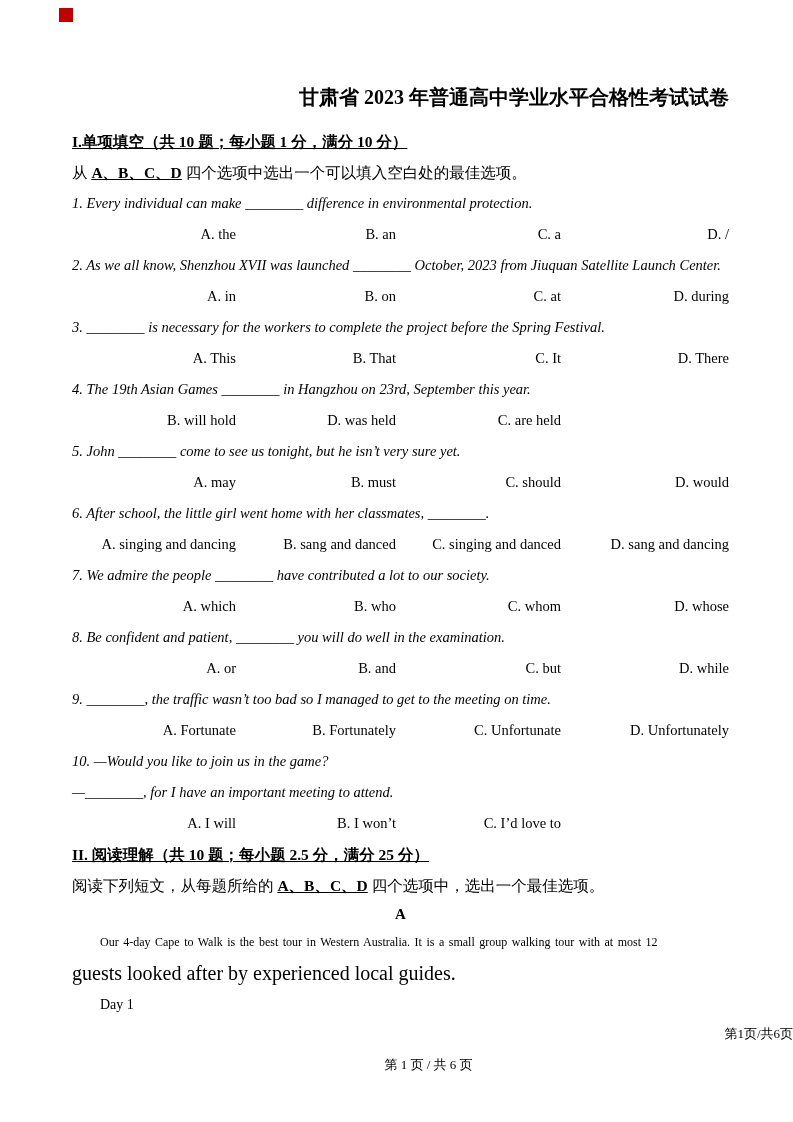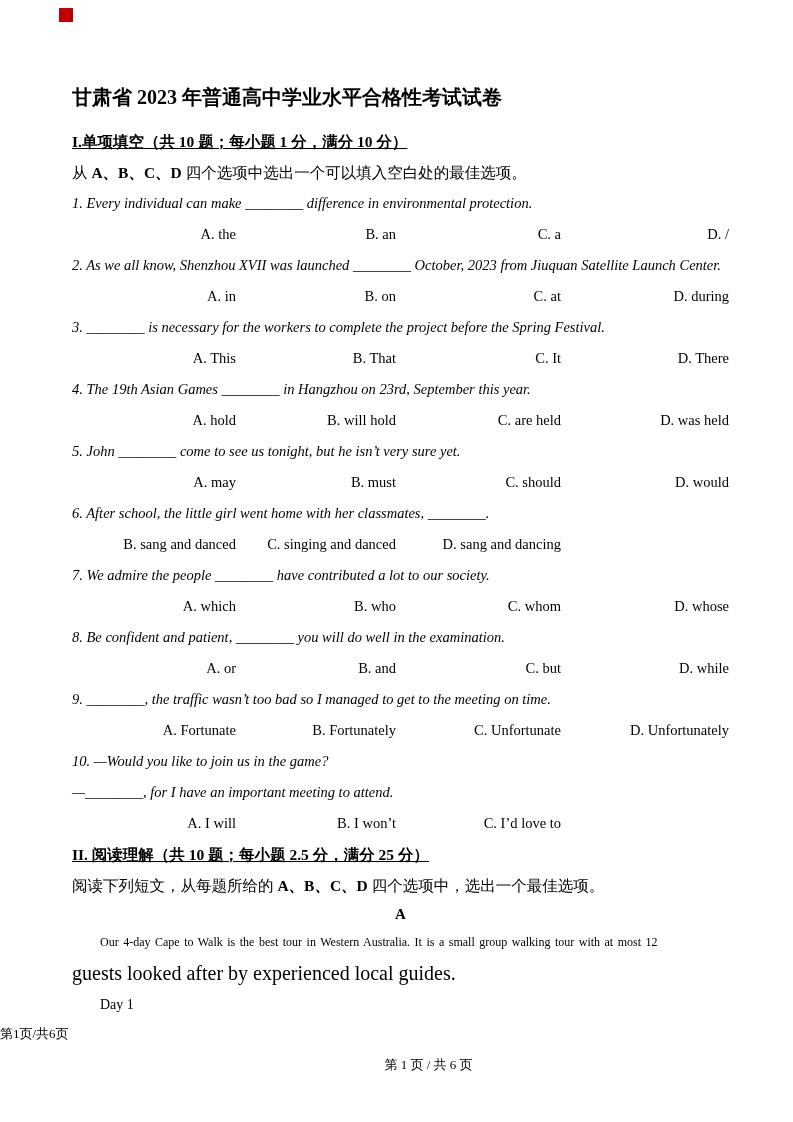--- a/index.html
+++ b/index.html
@@ -14,42 +14,42 @@
   }
   .marker {
     position:absolute; left:59px; top:8px;
     width:14px; height:14px;
   }
   .content {
     position:absolute; left:72px; top:84px;
     width:657px;
   }
   .doc-title {
-    text-align:left;
+    text-align:right;
     font-weight:bold;
     font-size:20px;
     line-height:26px;
     white-space:nowrap;
   }
   .sec-heading {
     font-weight:bold;
     font-size:15.5px;
     line-height:31px;
     height:31px;
     white-space:nowrap;
     text-decoration:underline;
   }
   .sec-heading.first { margin-top:16px; }
   .sec-instruction {
     font-size:15.5px;
     line-height:31px;
     height:31px;
     white-space:nowrap;
   }
-  .sec-instruction .letters { font-weight:bold; }
+  .sec-instruction .letters { font-weight:bold;text-decoration:underline; }
   .stem {
     font-size:14.5px;
     line-height:31px;
     height:31px;
     white-space:nowrap;
     font-style:italic;
   }
   .opts {
     display:grid;
     grid-template-columns:164px 160px 165px 1fr;
@@ -82,21 +82,21 @@
   }
   .passage-day {
     font-size:14px;
     line-height:31px;
     height:31px;
     text-indent:28px;
   }
   .footer-line1 {
     position:absolute; left:0; top:1026px;
     width:100%;
-    text-align:left;
+    text-align:right;
     font-size:13px;
     line-height:16px;
   }
   .footer-line2 {
     position:absolute; left:0; top:1057px;
     width:100%;
     text-align:center;
     font-size:13px;
     line-height:16px;
     transform:translateX(32px);
@@ -143,40 +143,40 @@
         <span class="opt">A. This</span>
         <span class="opt">B. That</span>
         <span class="opt">C. It</span>
         <span class="opt">D. There</span>
       </div>
     </div>
 
     <div>
       <div class="stem">4. The 19th Asian Games ________ in Hangzhou on 23rd, September this year.</div>
       <div class="opts">
-        <span class="opt">A. hold</span>
         <span class="opt">B. will hold</span>
+        <span class="opt">D. was held</span>
         <span class="opt">C. are held</span>
-        <span class="opt">D. was held</span>
       </div>
     </div>
 
     <div>
       <div class="stem">5. John ________ come to see us tonight, but he isn’t very sure yet.</div>
       <div class="opts">
         <span class="opt">A. may</span>
         <span class="opt">B. must</span>
         <span class="opt">C. should</span>
         <span class="opt">D. would</span>
       </div>
     </div>
 
     <div>
       <div class="stem">6. After school, the little girl went home with her classmates, ________.</div>
       <div class="opts">
+        <span class="opt">A. singing and dancing</span>
         <span class="opt">B. sang and danced</span>
         <span class="opt">C. singing and danced</span>
         <span class="opt">D. sang and dancing</span>
       </div>
     </div>
 
     <div>
       <div class="stem">7. We admire the people ________ have contributed a lot to our society.</div>
       <div class="opts">
         <span class="opt">A. which</span>

